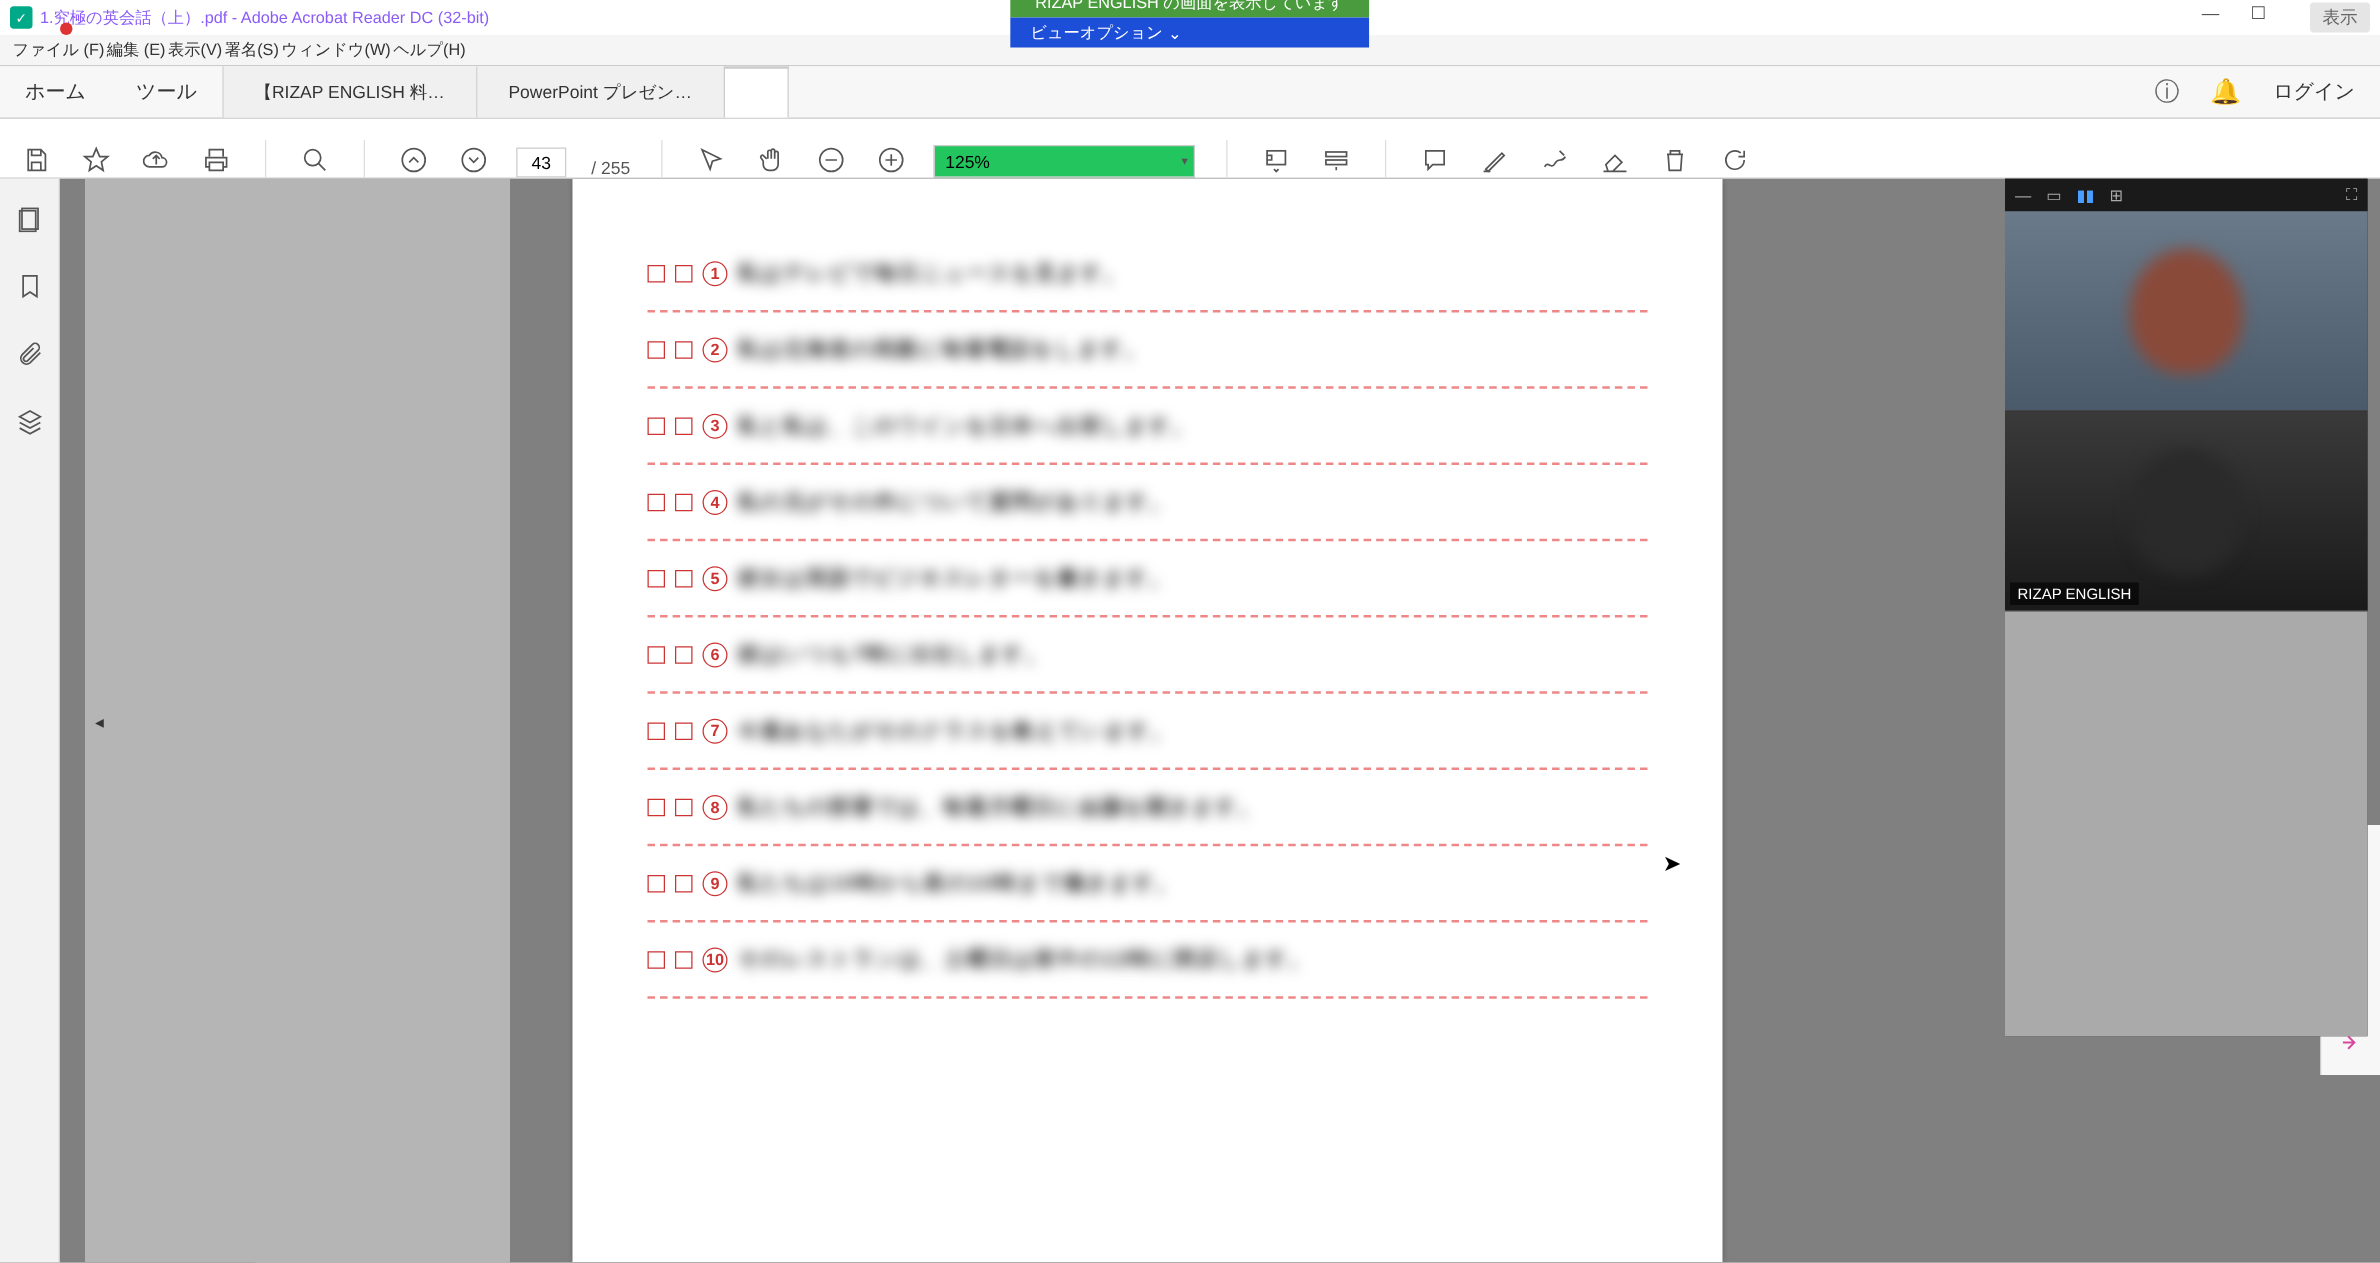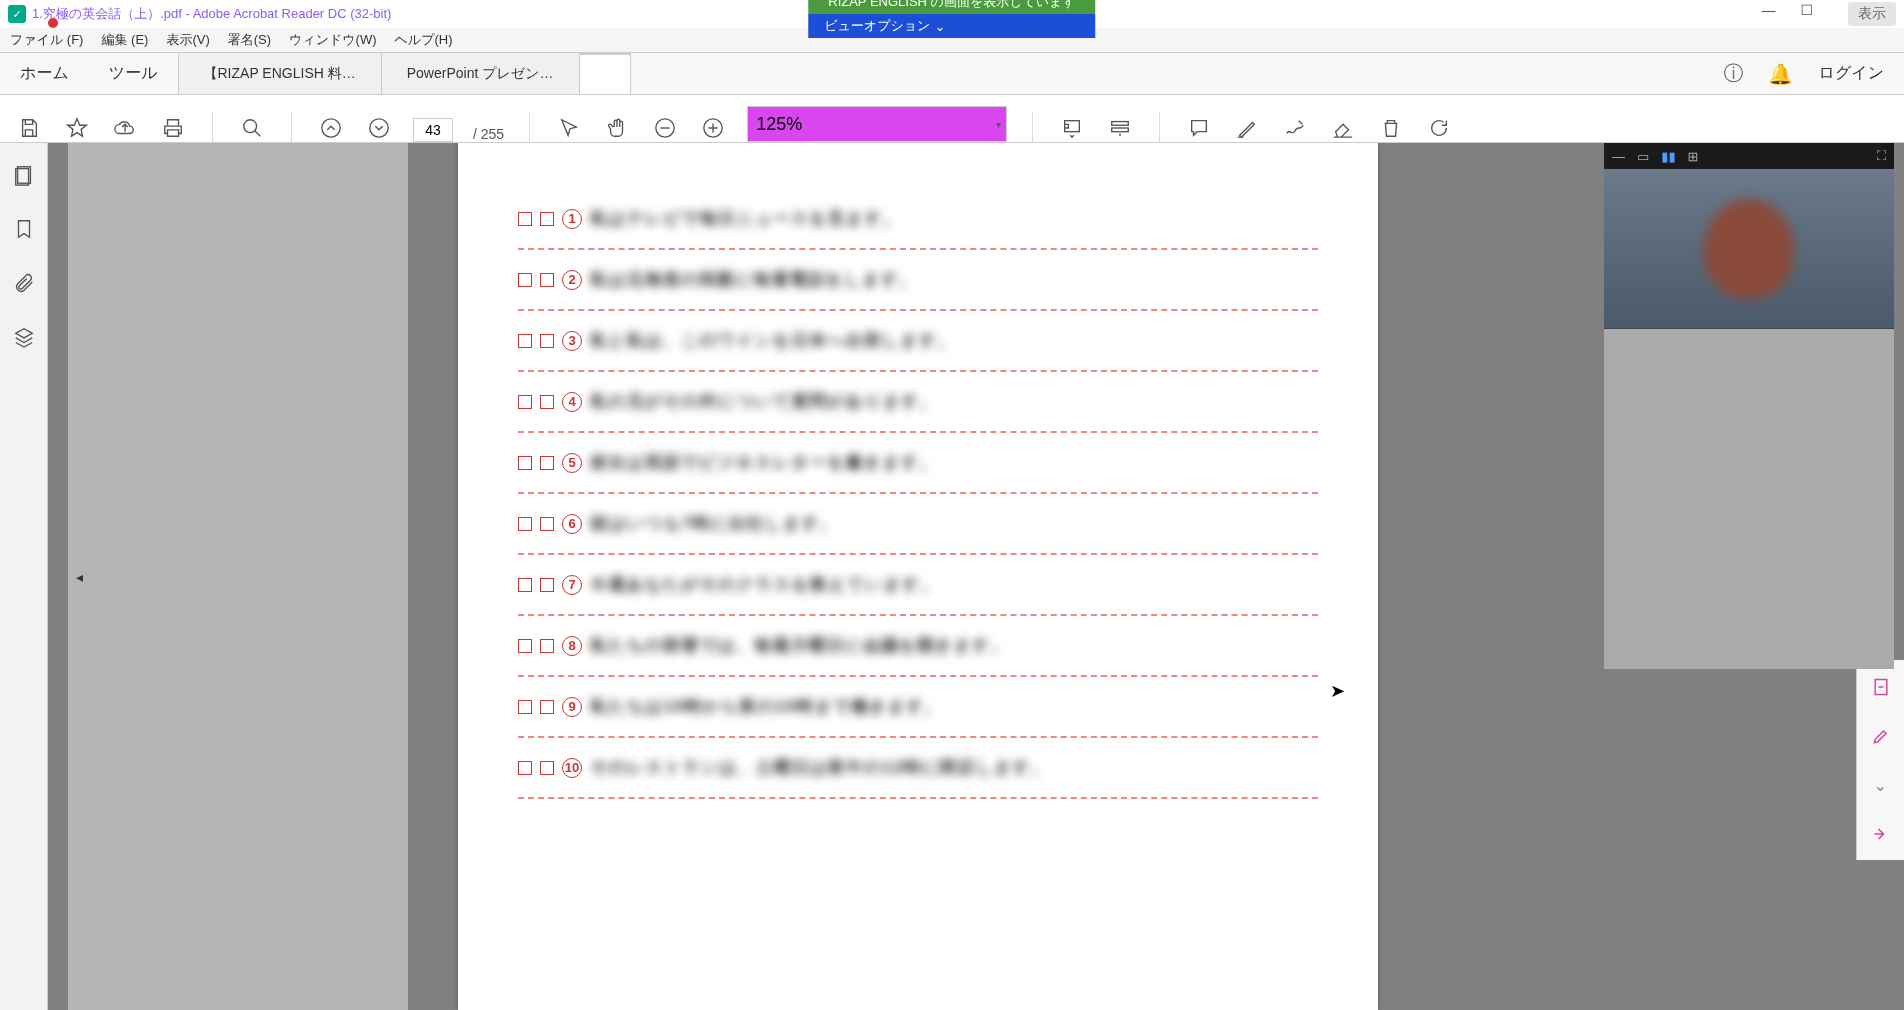--- a/index.html
+++ b/index.html
@@ -11,41 +11,41 @@
 .titlebar .rec { width: 10px; height: 10px; background: #d33; border-radius: 50%; position: absolute; left: 48px; top: 18px; }
 .titlebar .title { color: #8b5cf6; font-size: 13px; }
 .titlebar .banner-wrap { position: absolute; left: 50%; transform: translateX(-50%); display: flex; flex-direction: column; }
 .titlebar .banner-green { background: #4a9b3e; color: #fff; padding: 3px 20px; font-size: 13px; }
 .titlebar .banner-dark { background: #1d4ed8; color: #fff; padding: 3px 16px; font-size: 13px; display: flex; align-items: center; gap: 4px; }
 .titlebar .wincontrols { position: absolute; right: 8px; display: flex; gap: 25px; color: #555; }
 .titlebar .wincontrols span { cursor: pointer; font-size: 14px; }
 .titlebar .display-btn { background: #e5e5e5; color: #666; font-size: 12px; padding: 3px 10px; border-radius: 3px; margin-left: 10px; }
 
 
-.menubar { height: 25px; background: #f5f5f5; display: flex; align-items: center; padding: 0 10px; gap: 18px; border-bottom: 1px solid #ccc; }
+.menubar { height: 25px; background: #f5f5f5; display: flex; align-items: center; padding: 0 10px; gap: 2px; border-bottom: 1px solid #ccc; }
 .menubar span { font-size: 13px; color: #333; cursor: pointer; }
 
 
 .tabsbar { height: 42px; background: #f7f7f7; display: flex; align-items: stretch; border-bottom: 1px solid #ccc; position: relative; }
 .tabsbar .home, .tabsbar .tools { padding: 0 20px; display: flex; align-items: center; font-size: 16px; color: #333; cursor: pointer; }
 .tabsbar .tools { border-right: 1px solid #ccc; }
 .tabsbar .doctab { padding: 0 25px; display: flex; align-items: center; font-size: 14px; color: #333; border-right: 1px solid #ccc; cursor: pointer; background: #f0f0f0; }
 .tabsbar .doctab.active { background: #fff; border-top: 2px solid #ccc; }
 .tabsbar .right-ctrls { position: absolute; right: 20px; display: flex; align-items: center; gap: 25px; height: 100%; }
 .tabsbar .right-ctrls .icon { font-size: 20px; color: #666; cursor: pointer; }
 .tabsbar .login { font-size: 16px; color: #333; cursor: pointer; }
 
 
 .toolbar { height: 48px; background: #fff; border-bottom: 1px solid #ccc; display: flex; align-items: flex-end; padding: 0 15px; gap: 20px; }
 .toolbar .sep { width: 1px; height: 30px; background: #ddd; margin: 0 5px; }
 .toolbar .icon { font-size: 20px; color: #555; cursor: pointer; display: flex; align-items: center; justify-content: center; width: 28px; height: 28px; }
 .toolbar .icon svg { width: 22px; height: 22px; stroke: #555; fill: none; stroke-width: 1.5; }
 .toolbar .page-input { width: 40px; height: 24px; border: 1px solid #ccc; text-align: center; font-size: 14px; }
 .toolbar .page-total { font-size: 14px; color: #555; }
-.toolbar .zoom-select { height: 36px; border: 1px solid #ccc; font-size: 18px; padding: 0 18px 0 8px; background: #d946ef; position: relative; }
+.toolbar .zoom-select { height: 26px; border: 1px solid #ccc; font-size: 14px; padding: 0 18px 0 8px; background: #22c55e; position: relative; }
 .toolbar .zoom-wrap { position: relative; display: flex; align-items: center; }
 .toolbar .zoom-wrap::after { content: "▾"; position: absolute; right: 6px; font-size: 10px; color: #555; pointer-events: none; }
 
 
 .main { display: flex; height: calc(100% - 143px); }
 .leftrail { width: 48px; background: #f2f2f2; border-right: 1px solid #ccc; display: flex; flex-direction: column; align-items: center; padding-top: 20px; gap: 30px; }
 .leftrail .icon { width: 24px; height: 24px; display: flex; align-items: center; justify-content: center; cursor: pointer; }
 .leftrail .icon svg { width: 22px; height: 22px; stroke: #555; fill: none; stroke-width: 1.5; }
 
 .docarea { flex: 1; background: #808080; position: relative; display: flex; justify-content: center; padding-top: 0; overflow: hidden; }
@@ -371,16 +371,20 @@
       <span class="icon active">▮▮</span>
       <span class="icon">⊞</span>
     </div>
     <div class="right">
       <span class="icon">⛶</span>
     </div>
   </div>
   <div class="video-feed f1">
     <div class="avatar"></div>
   </div>
+  <div class="video-feed f2">
+    <div class="avatar"></div>
+    <div class="label-overlay">RIZAP ENGLISH</div>
+  </div>
   <div class="video-spacer"></div>
 </div>
 
 <div class="cursor">➤</div>
 
 </body></html>

